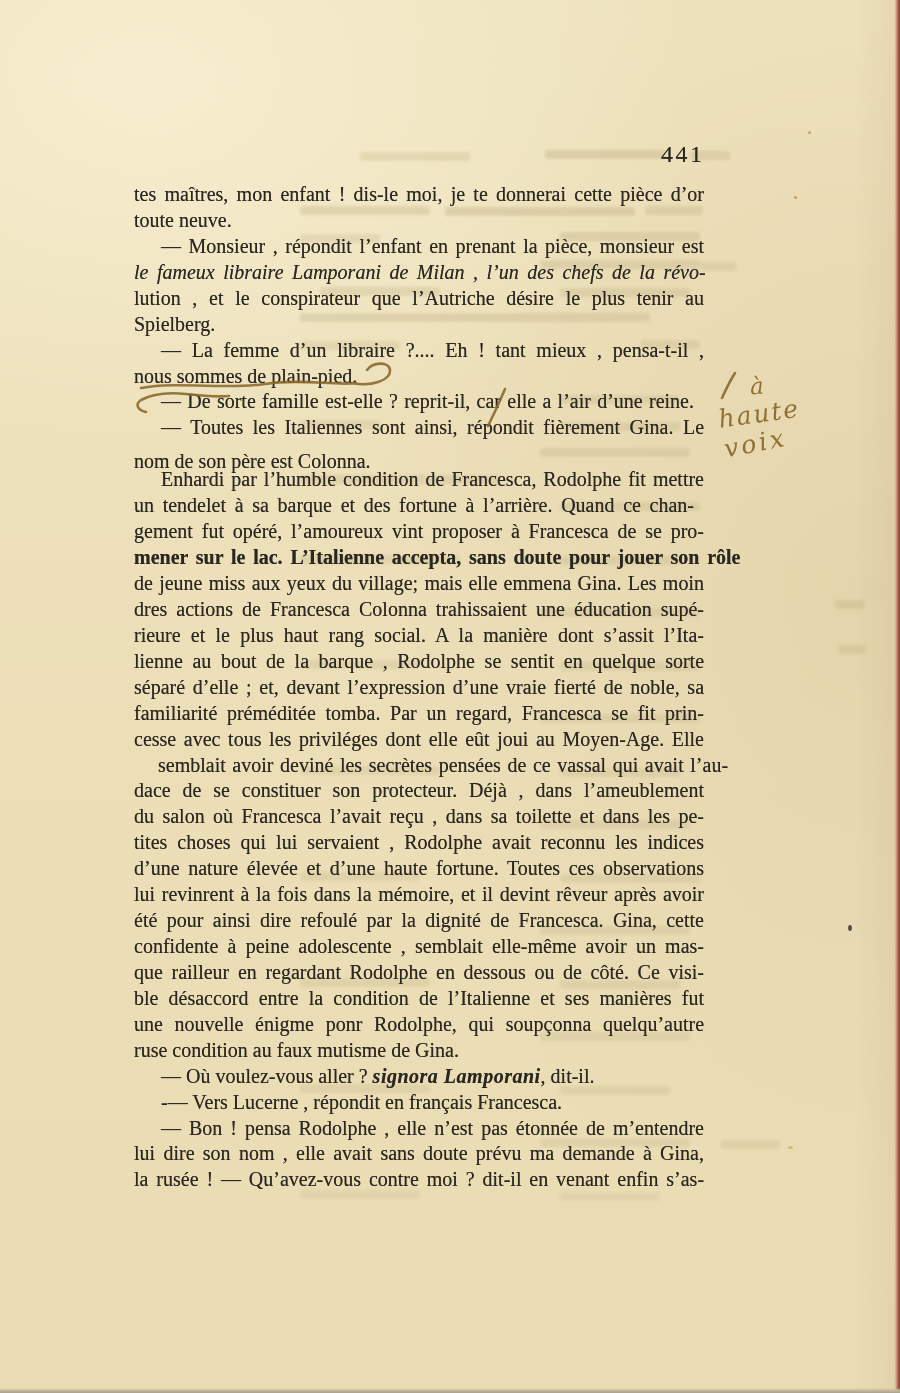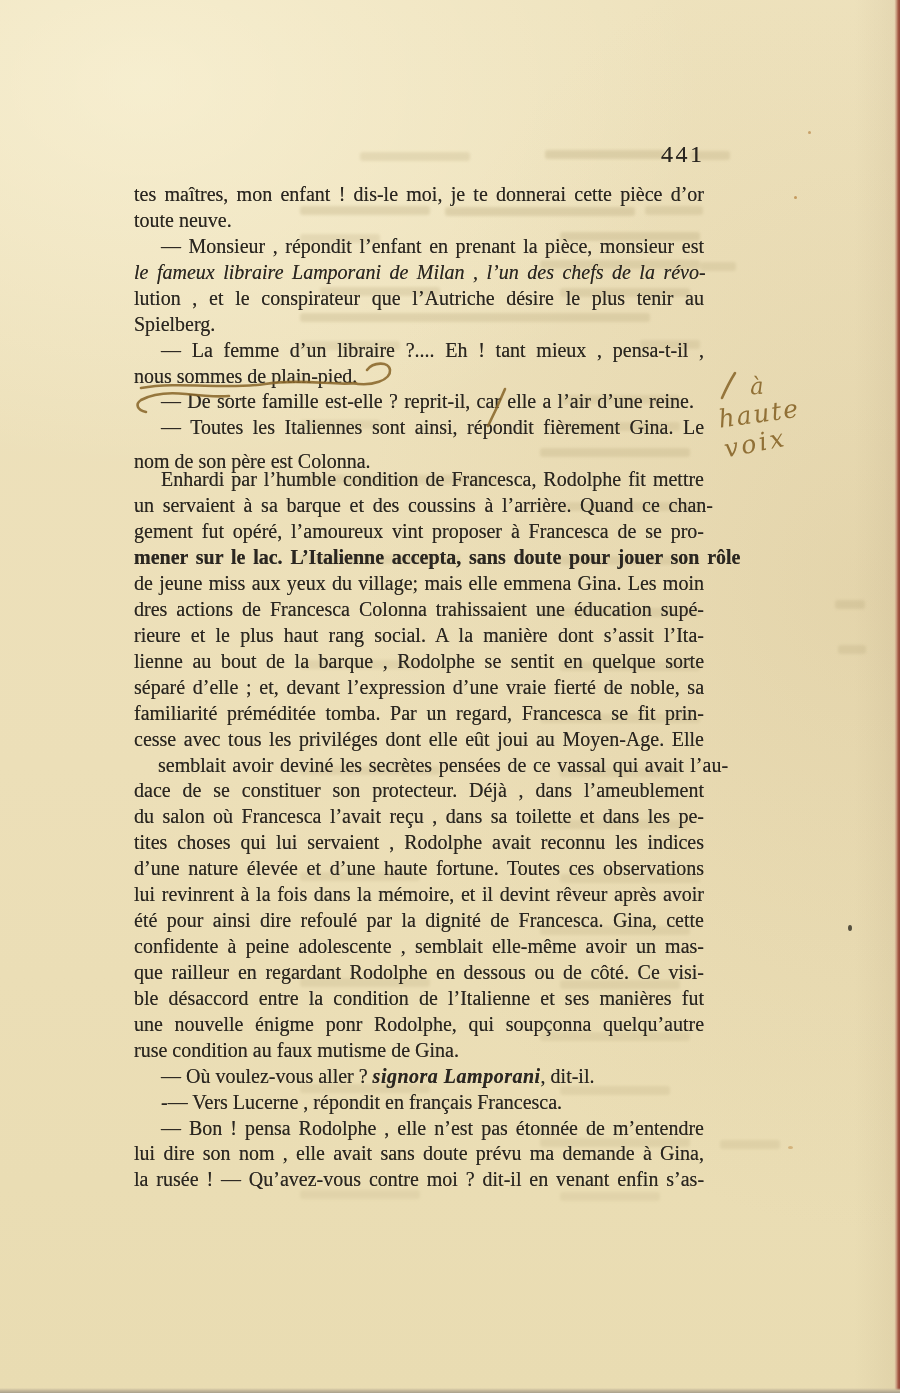--- a/index.html
+++ b/index.html
@@ -118,21 +118,21 @@
       <div class="line ind" style="top: 232.9px; word-spacing: 2.54px;">— Monsieur , répondit l’enfant en prenant la pièce, monsieur est</div>
       <div class="line" style="top: 258.8px; word-spacing: 3.49px; font-style: italic;">le fameux libraire Lamporani de Milan , l’un des chefs de la révo-</div>
       <div class="line" style="top: 284.7px; word-spacing: 6.68px;">lution , et le conspirateur que l’Autriche désire le plus tenir au</div>
       <div class="line" style="top: 310.6px;">Spielberg.</div>
       <div class="line ind" style="top: 336.6px; word-spacing: 5.73px;">— La femme d’un libraire ?.... Eh ! tant mieux , pensa-t-il ,</div>
       <div class="line" style="top: 362.5px;">nous sommes de plain-pied.</div>
       <div class="line ind" style="top: 388.4px; word-spacing: 1.29px;">— De sorte famille est-elle ? reprit-il, car elle a l’air d’une reine.</div>
       <div class="line ind" style="top: 414.4px; word-spacing: 4.56px;">— Toutes les Italiennes sont ainsi, répondit fièrement Gina. Le</div>
       <div class="line" style="top: 440.3px; margin-top: 8px;">nom de son père est Colonna.</div>
       <div class="line ind" style="top: 466.2px; word-spacing: 1.99px;">Enhardi par l’humble condition de Francesca, Rodolphe fit mettre</div>
-      <div class="line" style="top: 492.2px; word-spacing: 3.68px;">un servaient à sa barque et des coussins à l’arrière. Quand ce chan-</div>
+      <div class="line" style="top: 492.2px; word-spacing: 3.68px;">un tendelet à sa barque et des fortune à l’arrière. Quand ce chan-</div>
       <div class="line" style="top: 518.1px; word-spacing: 3.85px;">gement fut opéré, l’amoureux vint proposer à Francesca de se pro-</div>
       <div class="line" style="top: 544px; word-spacing: 2.76px; font-weight: bold;">mener sur le lac. L’Italienne accepta, sans doute pour jouer son rôle</div>
       <div class="line" style="top: 570px; word-spacing: 1.26px;">de jeune miss aux yeux du village; mais elle emmena Gina. Les moin</div>
       <div class="line" style="top: 595.9px; word-spacing: 4.05px;">dres actions de Francesca Colonna trahissaient une éducation supé-</div>
       <div class="line" style="top: 621.8px; word-spacing: 5.24px;">rieure et le plus haut rang social. A la manière dont s’assit l’Ita-</div>
       <div class="line" style="top: 647.7px; word-spacing: 4.6px;">lienne au bout de la barque , Rodolphe se sentit en quelque sorte</div>
       <div class="line" style="top: 673.7px; word-spacing: 2.7px;">séparé d’elle ; et, devant l’expression d’une vraie fierté de noble, sa</div>
       <div class="line" style="top: 699.6px; word-spacing: 4.65px;">familiarité préméditée tomba. Par un regard, Francesca se fit prin-</div>
       <div class="line" style="top: 725.5px; word-spacing: 2.64px;">cesse avec tous les priviléges dont elle eût joui au Moyen-Age. Elle</div>
       <div class="line" style="top: 751.5px; word-spacing: 1.59px; margin-left: 24px;">semblait avoir deviné les secrètes pensées de ce vassal qui avait l’au-</div>

